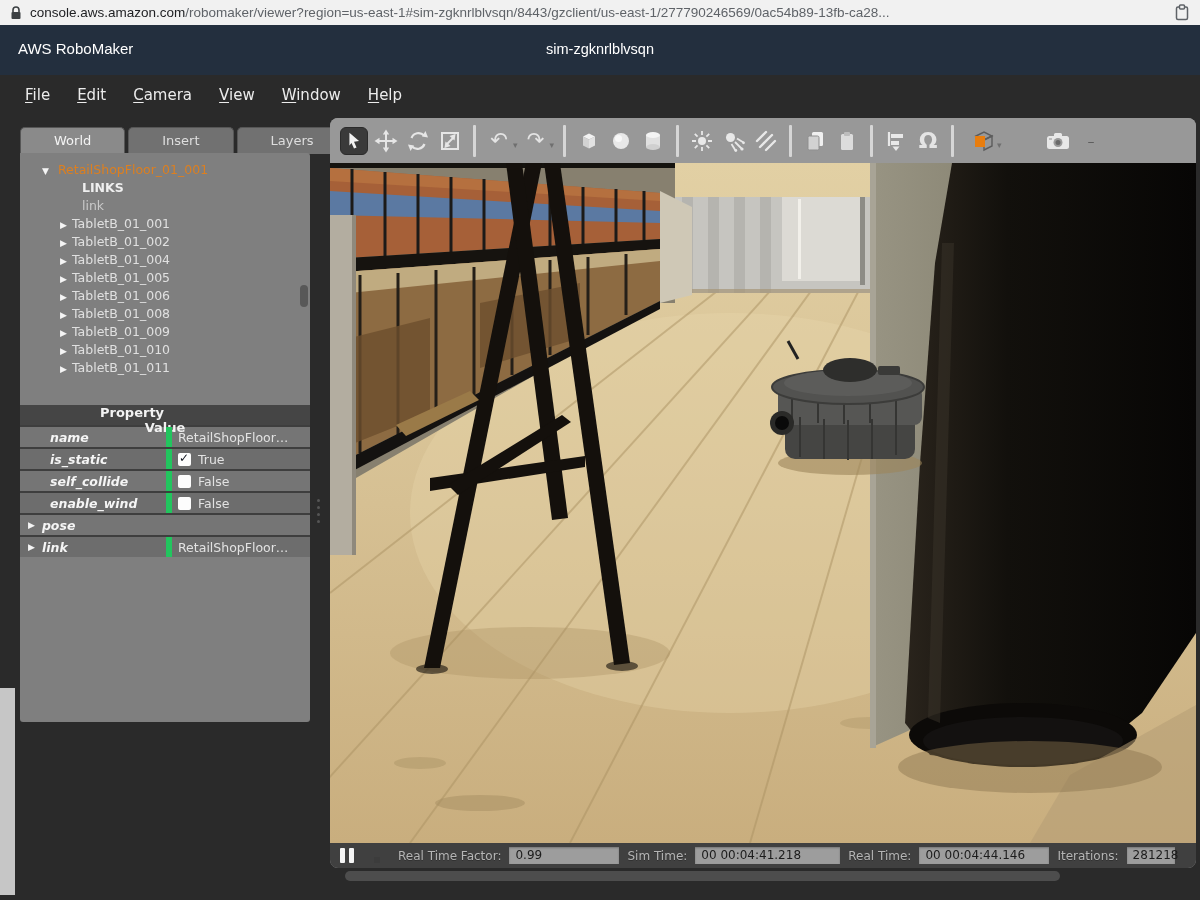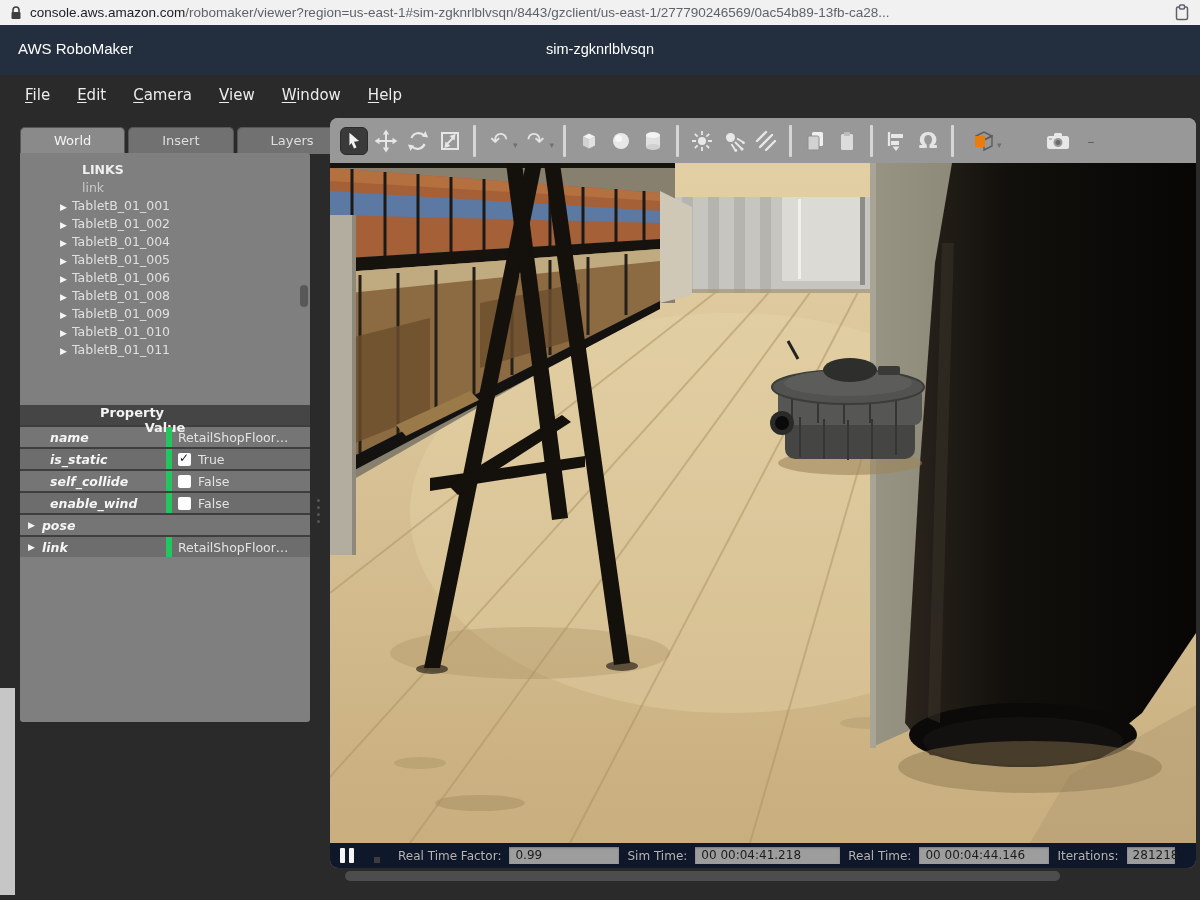--- a/index.html
+++ b/index.html
@@ -85,21 +85,21 @@
   .tbtn.active { background:#3a3a3a; border:1px solid #2b2b2b; }
   .tsep { width:3px; height:32px; background:#d6d6d6; border-radius:1px; margin:0 7px; flex:none; }
   .tcaret { font-size:9px; color:#6f6f6f; margin:8px 2px 0 -2px; flex:none; }
   .tglyph { font-size:21px; color:#e4e4e4; line-height:1; }
   .tglyph.magnet { font-size:22px; font-weight:bold; }
   .tdash { color:#5e5e5e; font-size:14px; margin-left:14px; }
 
   .viewport { flex:1; position:relative; background:#000; }
   .viewport svg { display:block; width:100%; height:100%; }
 
-  .timebar { height:25px; background:#0f172a; flex:none; display:flex; align-items:center;
+  .timebar { height:25px; background:#404040; flex:none; display:flex; align-items:center;
              padding:0 10px; font-size:12px; gap:8px; }
   .pausebtn { display:flex; gap:4px; flex:none; margin-right:12px; }
   .pausebtn i { display:block; width:5px; height:15px; background:#f5f5f5; border-radius:1px; }
   .stepbtn { width:6px; height:6px; background:#3c3c3c; flex:none; margin:8px 10px 0 0; }
   .tlabel { color:#b5b5b5; text-shadow:0 1px 0 rgba(0,0,0,.25); flex:none; }
   .tvalue { background:#9d9d9d; color:#1c1c1c; height:17px; line-height:17px;
             padding:0 6px; flex:none; box-shadow:inset 0 1px 2px rgba(0,0,0,.25); }
   .v-rtf  { width:110px; } .v-sim { width:145px; } .v-real { width:130px; } .v-iter { width:48px; }
 
   .hscroll { position:absolute; left:345px; top:796px; width:715px; height:10px;
@@ -139,20 +139,24 @@
   </div>
 
   <div class="tabs">
     <div class="tab active">World</div>
     <div class="tab">Insert</div>
     <div class="tab">Layers</div>
   </div>
 
   <div class="left-panel">
     <div class="tree">
+      <div class="trow root">
+        <span class="tri">▼</span>
+        <span class="lbl">RetailShopFloor_01_001</span>
+      </div>
       <div class="trow links">LINKS</div>
       <div class="trow linkitem">link</div>
       <div class="trow child"><span class="tri">▶</span><span>TabletB_01_001</span></div>
       <div class="trow child"><span class="tri">▶</span><span>TabletB_01_002</span></div>
       <div class="trow child"><span class="tri">▶</span><span>TabletB_01_004</span></div>
       <div class="trow child"><span class="tri">▶</span><span>TabletB_01_005</span></div>
       <div class="trow child"><span class="tri">▶</span><span>TabletB_01_006</span></div>
       <div class="trow child"><span class="tri">▶</span><span>TabletB_01_008</span></div>
       <div class="trow child"><span class="tri">▶</span><span>TabletB_01_009</span></div>
       <div class="trow child"><span class="tri">▶</span><span>TabletB_01_010</span></div>

